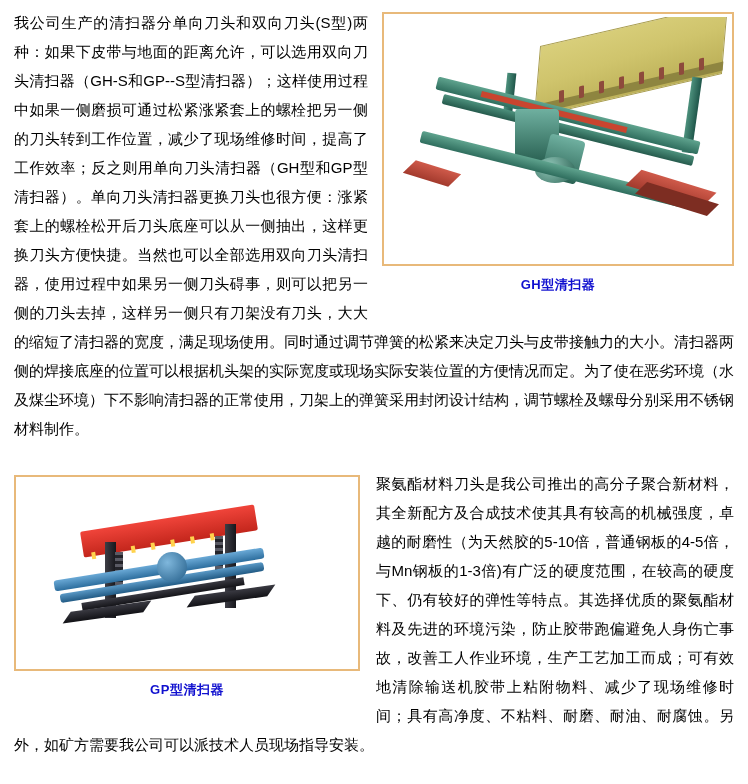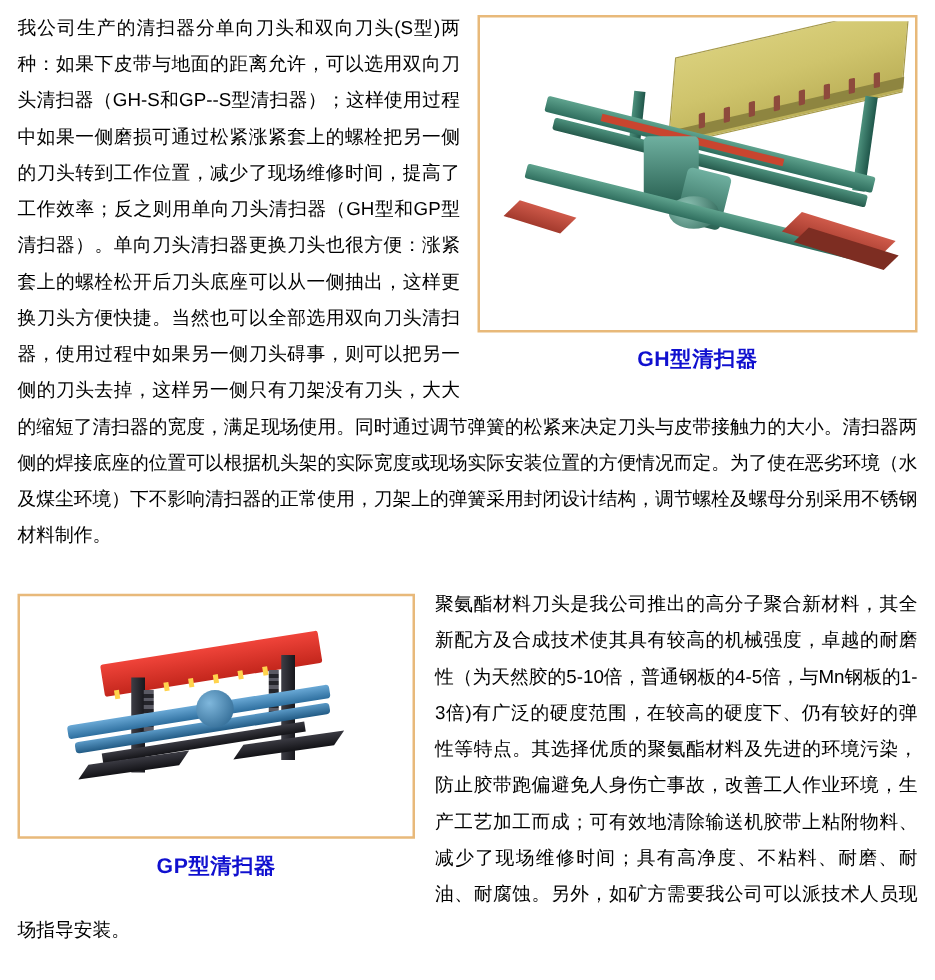--- a/index.html
+++ b/index.html
@@ -28,33 +28,33 @@
     box-sizing: border-box;
   }
   .fig-right {
     float: right;
     width: 352px;
     margin: 4px 0 6px 14px;
     text-align: center;
   }
   .fig-left {
     float: left;
-    width: 318px;
+    width: 346px;
     margin: 6px 16px 6px 0;
     text-align: center;
   }
   .fig-frame {
     border: 2px solid #e8b97a;
     background: #ffffff;
     padding: 3px;
     box-sizing: border-box;
   }
   .fig-caption {
     color: #1010cf;
-    font-size: 17px;
+    font-size: 13px;
     font-weight: bold;
     margin-top: 10px;
     letter-spacing: 0.5px;
   }
   .body-text {
     font-size: 15px;
     line-height: 29px;
     text-align: justify;
     text-justify: inter-ideograph;
     color: #000;

